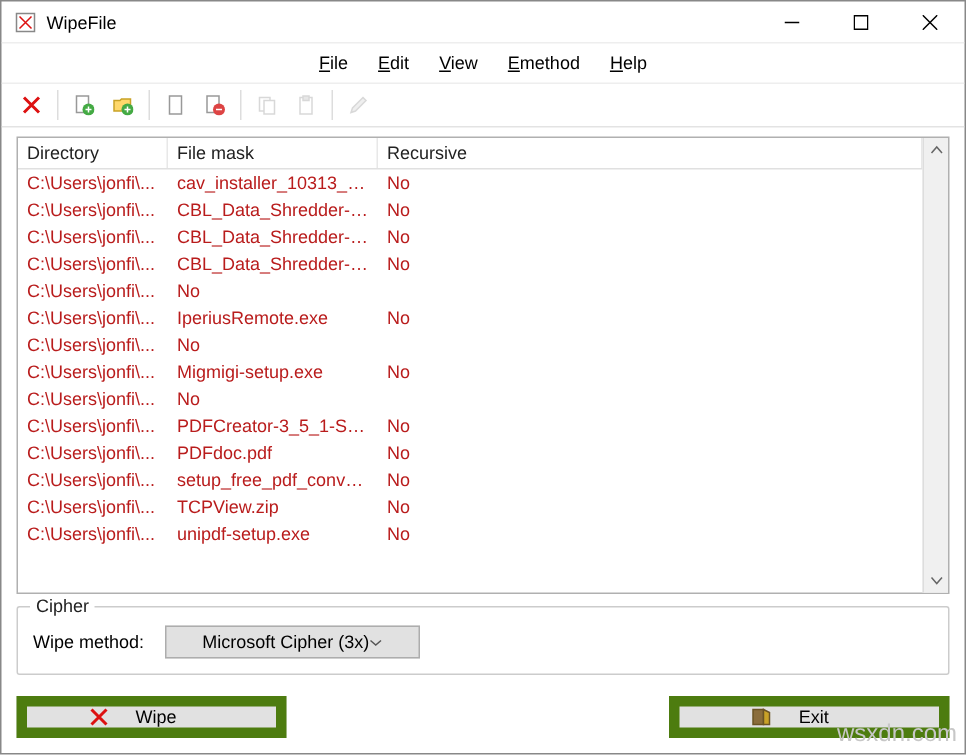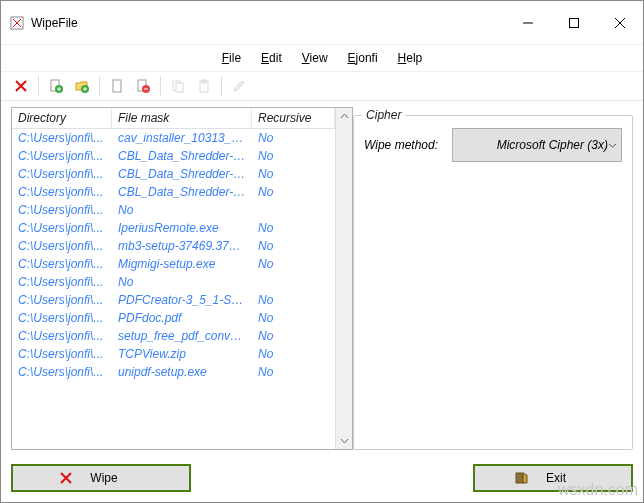--- a/index.html
+++ b/index.html
@@ -1,45 +1,45 @@
 <!DOCTYPE html>
 <html><head>
 <meta charset="utf-8">
 <style>
 * { box-sizing: border-box; font-family: "Segoe UI", Tahoma, sans-serif; font-size: 12px; }
 body { margin: 0; background: #fff; width: 644px; height: 503px; overflow: hidden; border: 1px solid #888; display: flex; flex-direction: column; }
-.titlebar { height: 44px; display: flex; align-items: center; padding: 0 0 0 8px; border-bottom: 1px solid #eee; }
+.titlebar { height: 28px; display: flex; align-items: center; padding: 0 0 0 8px; border-bottom: 1px solid #eee; }
 .titlebar .app-icon { width: 16px; height: 16px; margin-right: 6px; }
 .titlebar .title { flex: 1; }
 .titlebar .win-btn { width: 46px; height: 30px; display: flex; align-items: center; justify-content: center; color: #000; cursor: default; }
 .menubar { display: flex; padding: 2px 8px; gap: 4px; justify-content: center; }
 .menubar .menu-item { padding: 4px 8px; cursor: default; }
 .menubar .menu-item .u { text-decoration: underline; }
 .toolbar { display: flex; align-items: center; padding: 3px 8px; gap: 2px; border-top: 1px solid #eee; border-bottom: 1px solid #e3e3e3; }
 .toolbar .tb-btn { width: 24px; height: 22px; display: flex; align-items: center; justify-content: center; border: 1px solid transparent; }
 .toolbar .sep { width: 1px; height: 20px; background: #ddd; margin: 0 3px; }
-.content { flex: 1; padding: 6px 10px; display: flex; flex-direction: row; min-height: 0; font-style: italic; }
+.content { flex: 1; padding: 6px 10px; display: flex; flex-direction: column; min-height: 0; }
 .listwrap { flex: 1; border: 1px solid #b0b0b0; display: flex; min-height: 0; background: #fff; }
 .listbody { flex: 1; overflow: hidden; }
 .listheader { display: grid; grid-template-columns: 100px 140px 1fr; border-bottom: 1px solid #e0e0e0; background: #fff; }
 .listheader .col { padding: 3px 6px; border-right: 1px solid #e8e8e8; color: #222; }
 .row { display: grid; grid-template-columns: 100px 140px 1fr; }
-.row .cell { padding: 2px 6px; white-space: nowrap; overflow: hidden; text-overflow: ellipsis; color: #3b82f6; }
+.row .cell { padding: 2px 6px; white-space: nowrap; overflow: hidden; text-overflow: ellipsis; color: #b91c1c; }
 .scroll { width: 17px; background: #f0f0f0; border-left: 1px solid #ddd; display: flex; flex-direction: column; }
 .scroll .sbbtn { height: 17px; display:flex; align-items:center; justify-content:center; background:#f0f0f0; }
 .scroll .track { flex:1; background:#f0f0f0; }
 .options { border: 1px solid #ccc; border-radius: 2px; margin-top: 8px; padding: 8px 10px 10px 10px; position: relative; }
 .options .legend { position: absolute; top: -8px; left: 8px; background: #fff; padding: 0 4px; color: #222; }
 .options-row { display: flex; align-items: center; gap: 14px; margin-top: 4px; }
 .options-row label { }
-.select { border: 1px solid #adadad; background: #e1e1e1; padding: 2px 4px; width: 170px; height: 34px; display: flex; align-items: center; justify-content: flex-end; }
+.select { border: 1px solid #adadad; background: #e1e1e1; padding: 2px 4px; width: 170px; height: 22px; display: flex; align-items: center; justify-content: center; }
 .bottom { display: flex; gap: 8px; padding: 8px 10px 10px 10px; }
-.btn { display: flex; align-items: center; justify-content: center; gap: 16px; border: 2px solid #4d7c0f; background: #e1e1e1; height: 28px; cursor: default; }
+.btn { display: flex; align-items: center; justify-content: center; gap: 16px; border: 7px solid #4d7c0f; background: #e1e1e1; height: 28px; cursor: default; }
 .btn.wipe { width: 180px; }
-.btn.exit { width: 160px; margin-left: auto; }
+.btn.exit { width: 187px; margin-left: auto; }
 .btn .bicon { width:16px; height:16px; display:flex; align-items:center; justify-content:center; margin-left: 6px; }
 svg { display: block; }
 .watermark { position: fixed; bottom: 4px; right: 6px; color: #c7c7c7; font-size: 16px; pointer-events: none; }
 </style>
 </head>
 <body>
 
 <div class="titlebar">
   <span class="app-icon">
     <svg width="16" height="16">
@@ -62,21 +62,21 @@
       <svg width="10" height="10">
         <path d="M0 0L10 10M10 0L0 10" stroke="#000"></path>
       </svg>
     </div>
 </div>
 
 <div class="menubar">
   <div class="menu-item"><span class="u">F</span><span>ile</span></div>
   <div class="menu-item"><span class="u">E</span><span>dit</span></div>
   <div class="menu-item"><span class="u">V</span><span>iew</span></div>
-  <div class="menu-item"><span class="u">E</span><span>jonfi</span></div>
+  <div class="menu-item"><span class="u">E</span><span>method</span></div>
   <div class="menu-item"><span class="u">H</span><span>elp</span></div>
 </div>
 
 <div class="toolbar">
   <div class="tb-btn">
       <svg width="14" height="14">
         <path d="M2 2L12 12M12 2L2 12" stroke="#d11" stroke-width="2"></path>
       </svg>
     </div>
   <div class="sep"></div>
@@ -161,21 +161,20 @@
             <div class="cell">C:\Users\jonfi\...</div>
             <div class="cell">No</div>
           </div>
           <div class="row">
             <div class="cell">C:\Users\jonfi\...</div>
             <div class="cell">IperiusRemote.exe</div>
             <div class="cell">No</div>
           </div>
           <div class="row">
             <div class="cell">C:\Users\jonfi\...</div>
-            <div class="cell">mb3-setup-37469.3746...</div>
             <div class="cell">No</div>
           </div>
           <div class="row">
             <div class="cell">C:\Users\jonfi\...</div>
             <div class="cell">Migmigi-setup.exe</div>
             <div class="cell">No</div>
           </div>
           <div class="row">
             <div class="cell">C:\Users\jonfi\...</div>
             <div class="cell">No</div>

